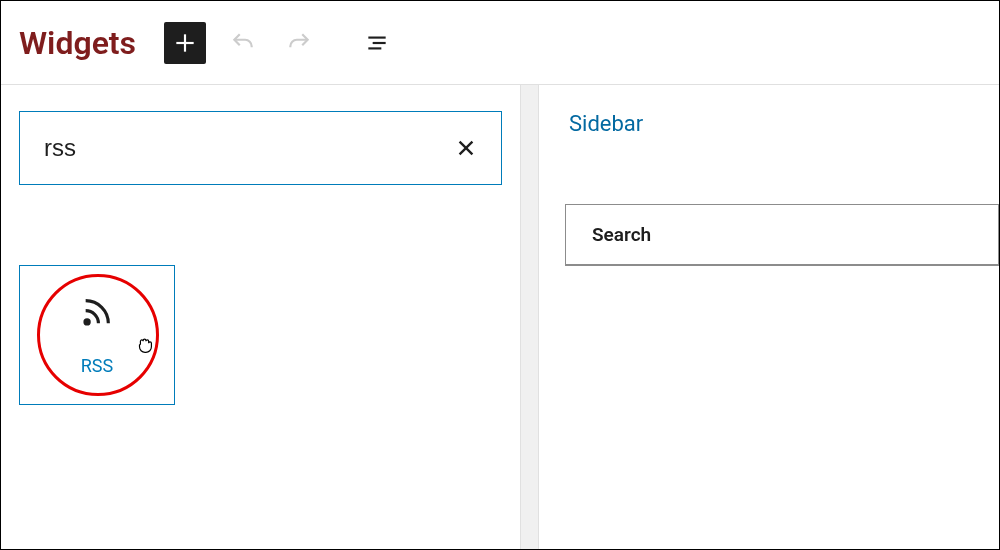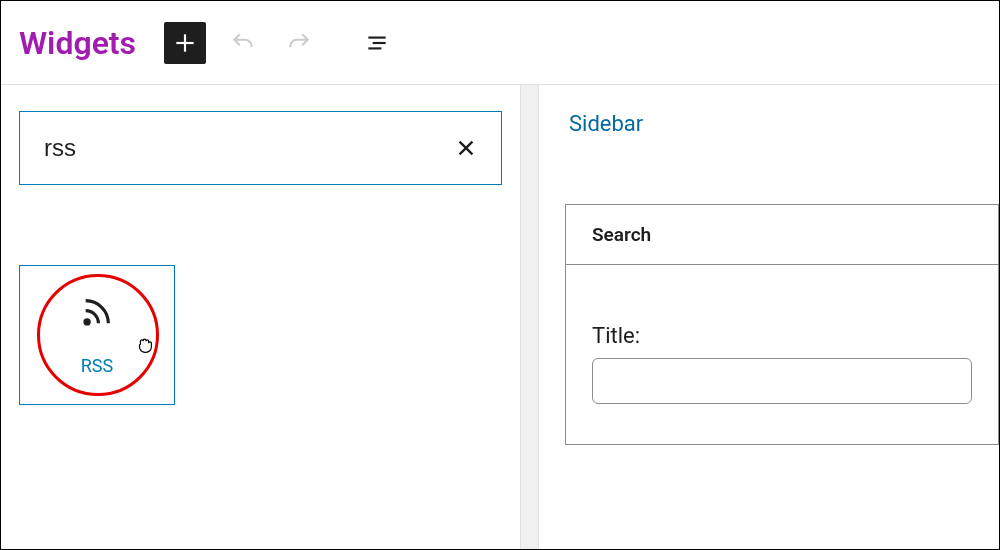--- a/index.html
+++ b/index.html
@@ -15,21 +15,21 @@
       display: flex;
       align-items: center;
       height: 84px;
       padding: 0 18px;
       gap: 18px;
       border-bottom: 1px solid #e0e0e0;
     }
     .page-title {
       font-size: 32px;
       font-weight: 600;
-      color: #a21caf;
+      color: #7f1d1d;
       margin-right: 10px;
     }
     .add-btn {
       width: 42px;
       height: 42px;
       background: #1e1e1e;
       color: #fff;
       display: flex;
       align-items: center;
       justify-content: center;
@@ -211,19 +211,15 @@
       <svg class="grab-cursor" width="22" height="22" viewBox="0 0 24 24" fill="#fff" stroke="#000" stroke-width="1.3">
           <path d="M7 11V8a1.5 1.5 0 0 1 3 0V7a1.5 1.5 0 0 1 3 0v1a1.5 1.5 0 0 1 3 0v2a1.5 1.5 0 0 1 3 0v4a6 6 0 0 1-6 6h-1a6 6 0 0 1-6-6v-2l1-1z"></path>
         </svg>
     </div>
   </div>
   <div class="gutter"></div>
   <div class="right-panel">
     <div class="sidebar-title">Sidebar</div>
     <div class="widget-box">
       <div class="widget-header">Search</div>
-      <div class="widget-body">
-        <label class="field-label">Title:</label>
-        <input class="text-field" type="text" value="" style="">
-      </div>
     </div>
   </div>
 </div>
 
 </body></html>

